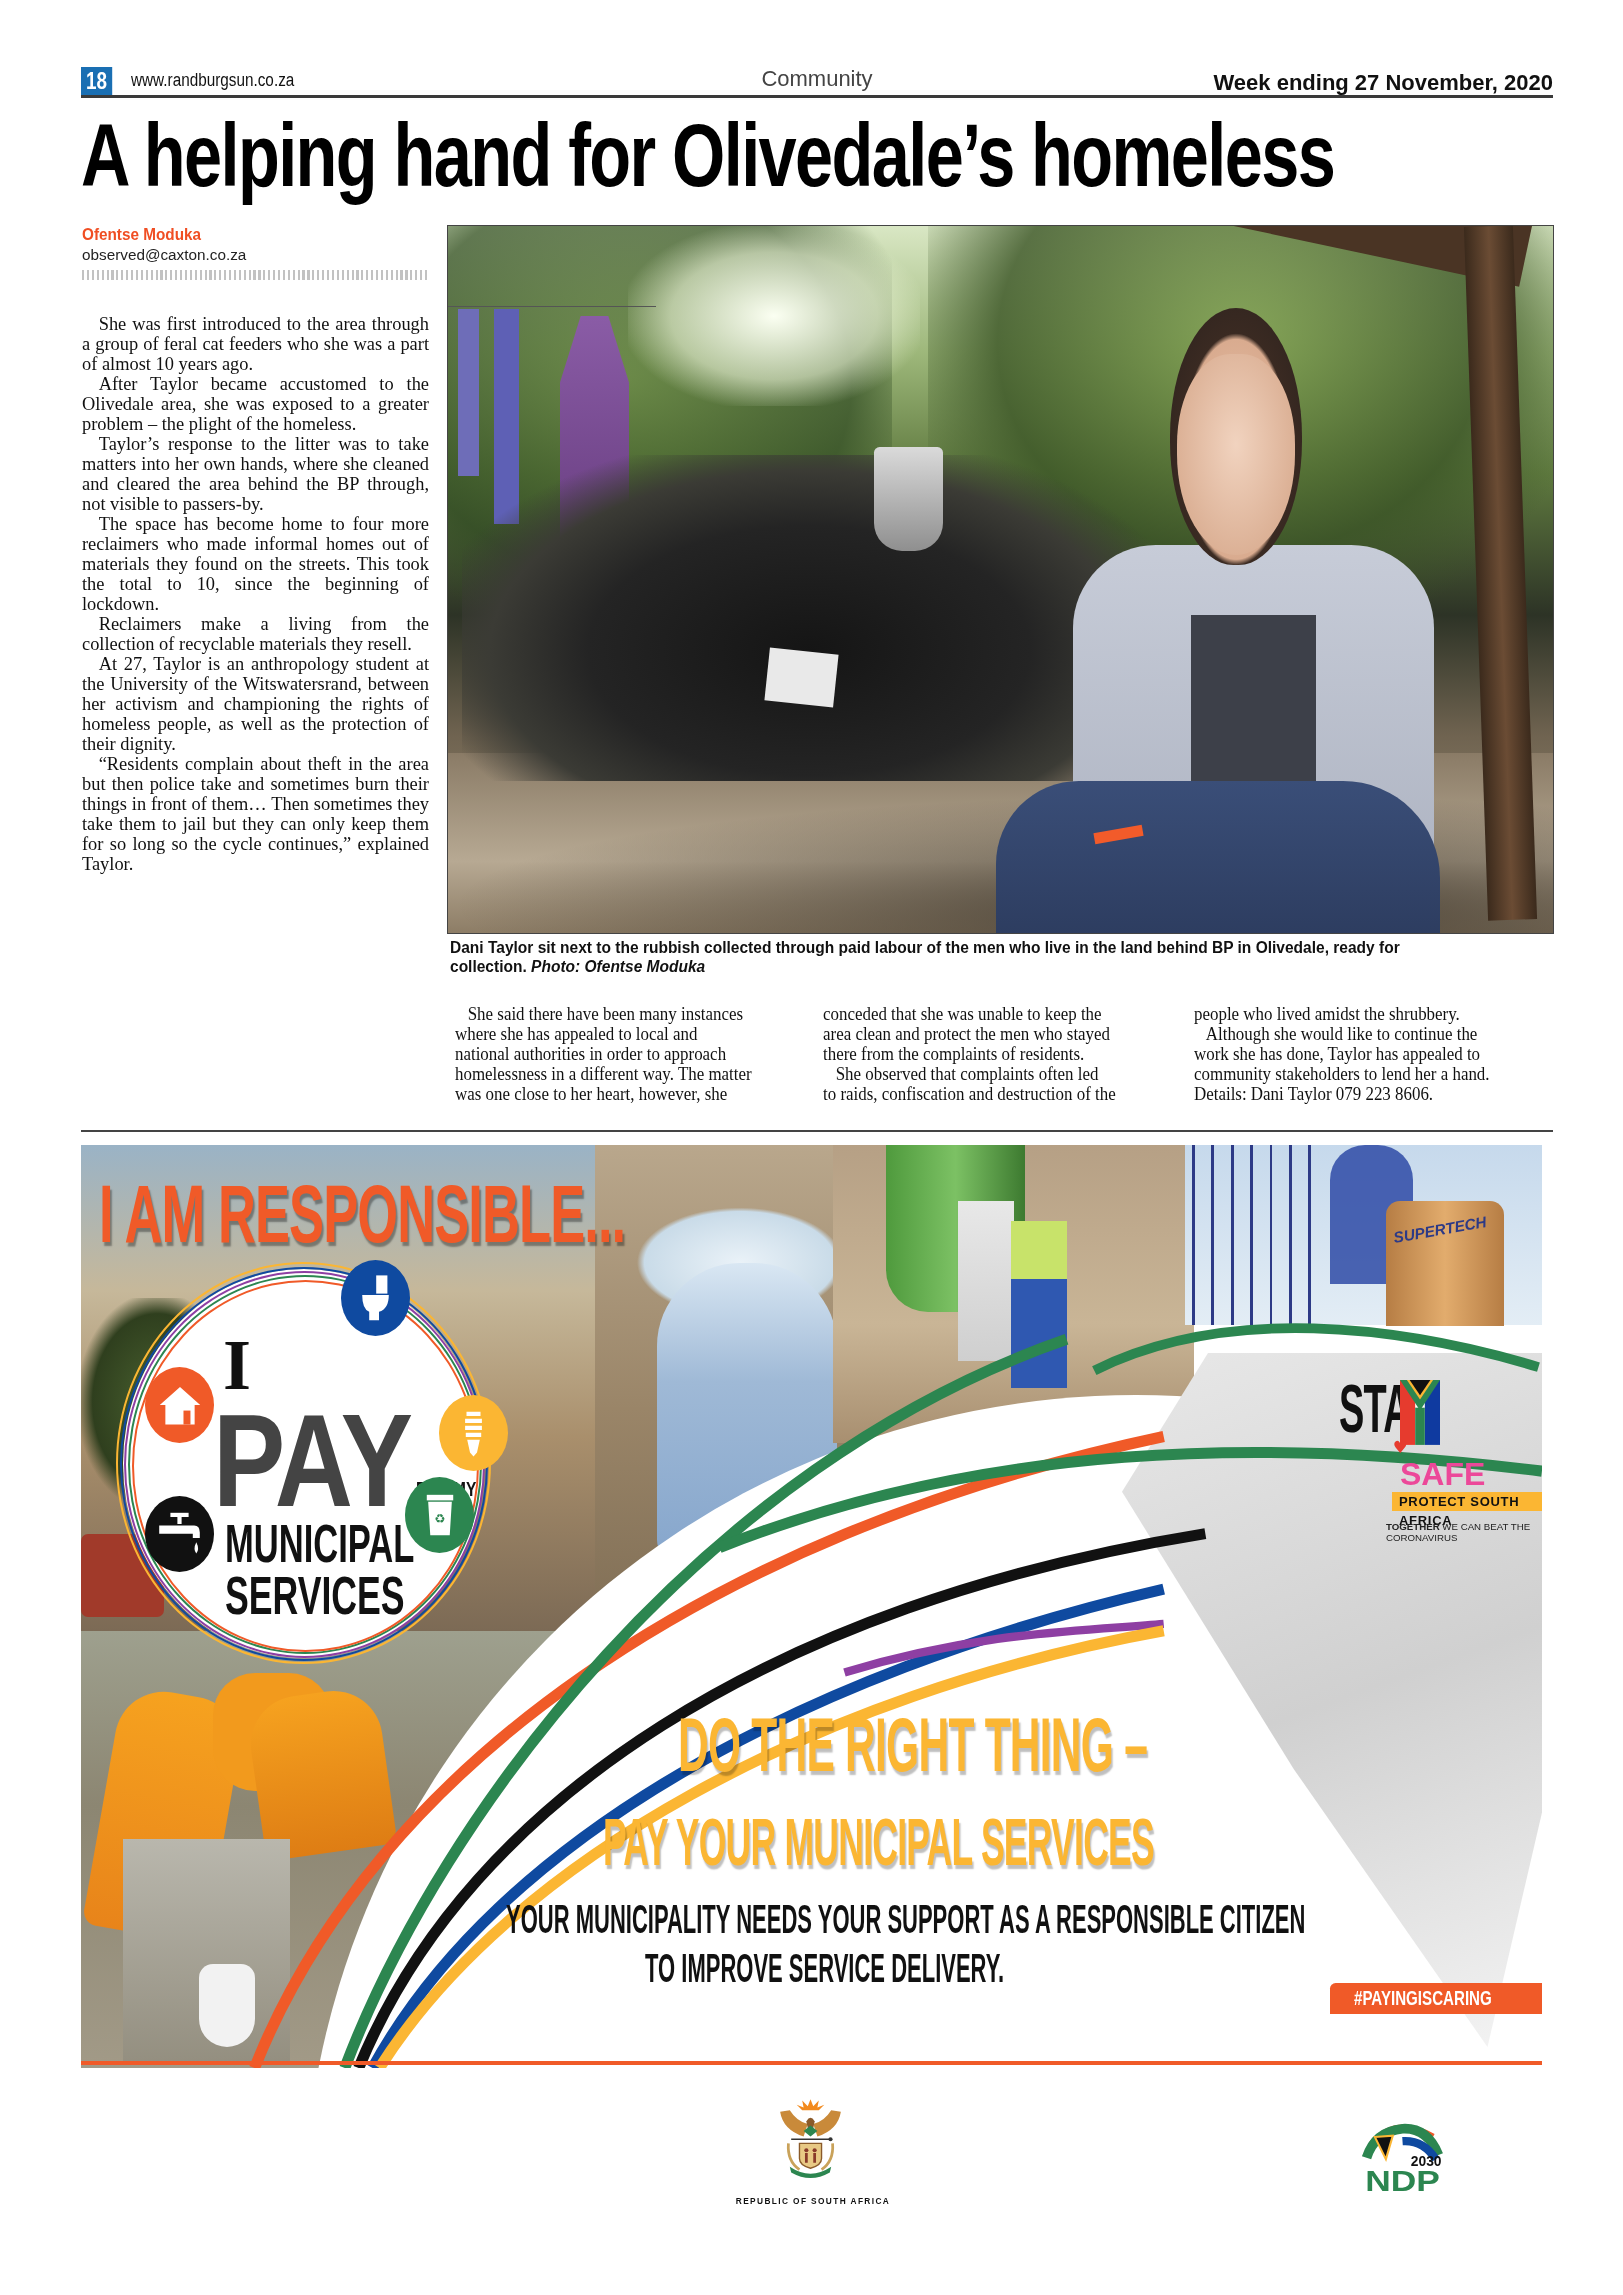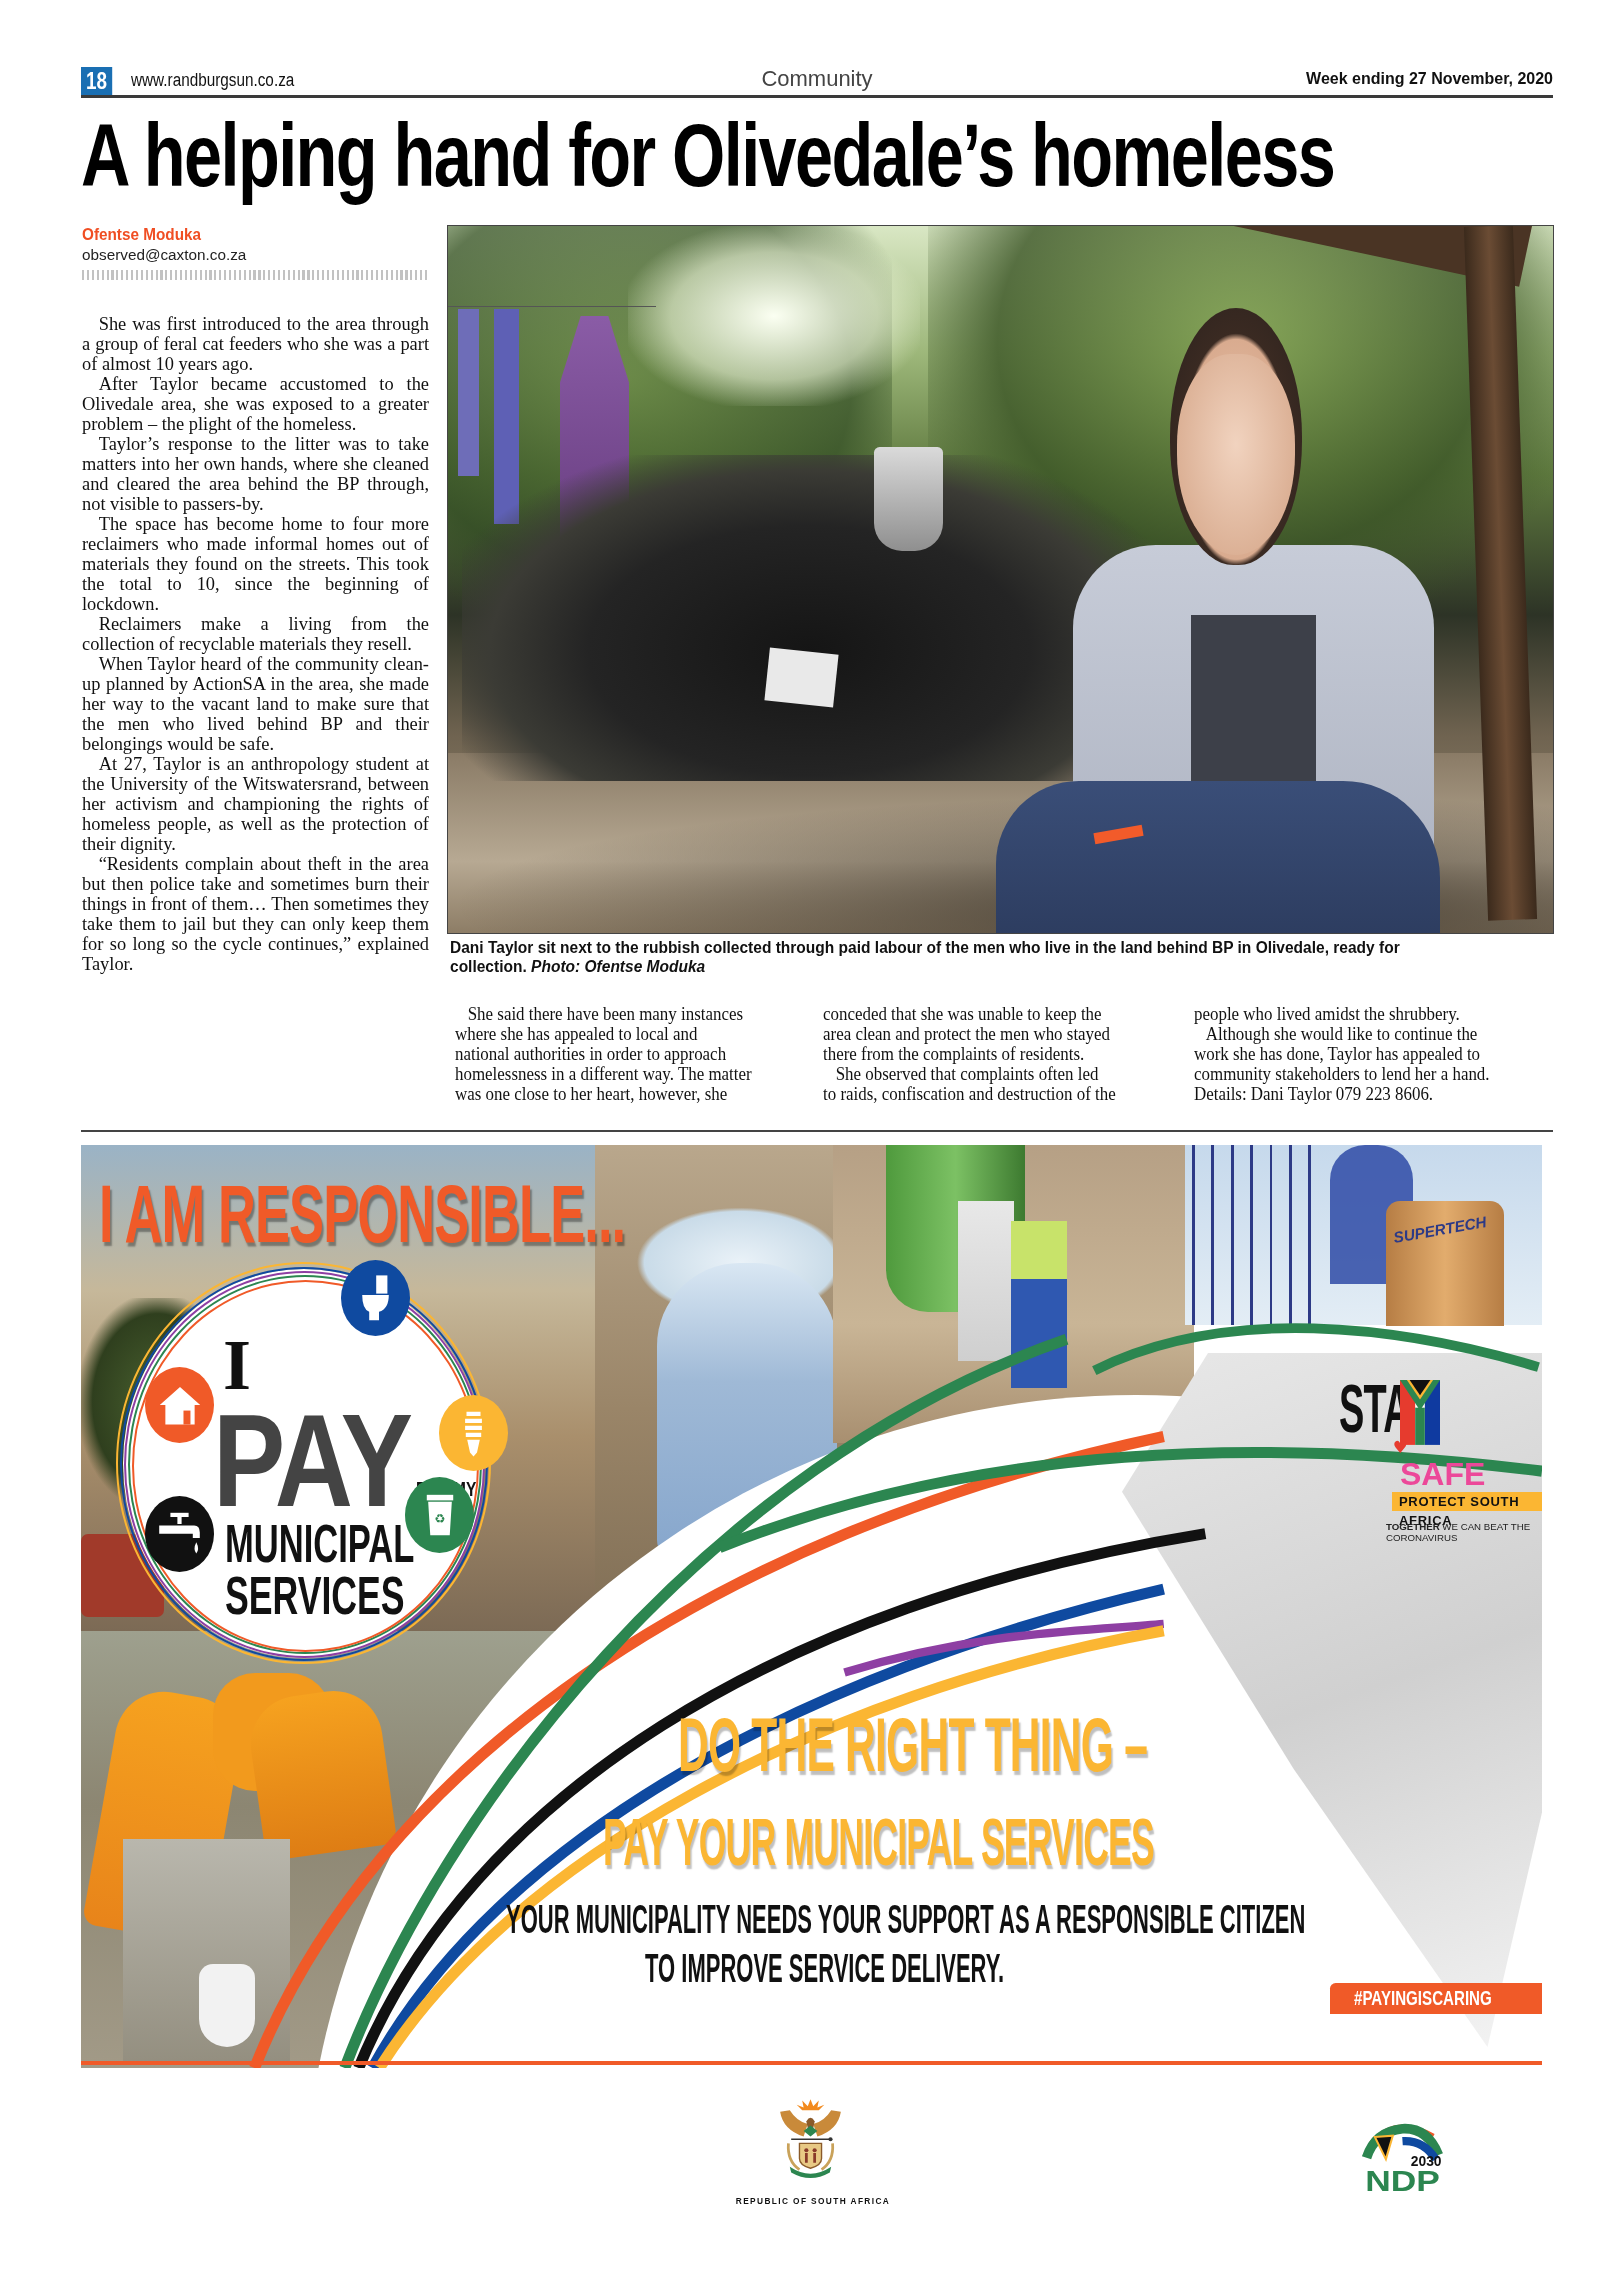--- a/index.html
+++ b/index.html
@@ -4,21 +4,21 @@
 <style>
   html, body { margin:0; padding:0; background:#ffffff; }
   body { width:1624px; height:2295px; position:relative; overflow:hidden; font-family:"Liberation Serif", serif; color:#111; }
 
   
   .hdr { position:absolute; left:81px; top:66px; width:1472px; height:29px; }
   .pg-num { position:absolute; left:0; top:1.4px; width:39px; height:28px; background:#1a6fb3; color:#fff;
             font-family:"Liberation Sans", sans-serif; font-weight:bold; font-size:23.6px; line-height:28px; text-align:center; transform:scaleX(0.8); transform-origin:left; }
   .site { position:absolute; left:50px; top:4.2px; font-family:"Liberation Sans", sans-serif; font-size:18px; color:#111; transform:scaleX(0.85); transform-origin:left; }
   .section { position:absolute; left:0; right:0; top:0; text-align:center; font-family:"Liberation Sans", sans-serif; font-size:22px; color:#444; font-weight:300; }
-  .date { position:absolute; right:0; top:4.2px; font-family:"Liberation Sans", sans-serif; font-weight:bold; font-size:16px; color:#111; }
+  .date { position:absolute; right:0; top:4.2px; font-family:"Liberation Sans", sans-serif; font-weight:bold; font-size:22px; color:#111; }
   .hdr-rule { position:absolute; left:81px; top:95px; width:1472px; height:2.8px; background:#3a3a3a; }
 
   
   .headline { position:absolute; left:81px; top:110px; width:1472px; height:90px; overflow:visible;
               font-family:"Liberation Sans", sans-serif; font-weight:bold; font-size:89px; line-height:90px; letter-spacing:-2.1px;
               color:#000; white-space:nowrap; transform:scaleX(0.77); transform-origin:left top; }
 
   
   .byline-name { position:absolute; left:82px; top:224px; font-family:"Liberation Sans", sans-serif; font-weight:bold;
                  font-size:17.4px; color:#f04e23; transform:scaleX(0.88); transform-origin:left; }
@@ -157,21 +157,20 @@
 <div class="byline-name">Ofentse Moduka</div>
 <div class="byline-email">observed@caxton.co.za</div>
 <div class="byline-rule"></div>
 
 <div class="col col1">
   <p class="indent">She was first introduced to the area through a group of feral cat feeders who she was a part of almost 10 years ago.</p>
   <p class="indent">After Taylor became accustomed to the Olivedale area, she was exposed to a greater problem – the plight of the homeless.</p>
   <p class="indent">Taylor’s response to the litter was to take matters into her own hands, where she cleaned and cleared the area behind the BP through, not visible to passers-by.</p>
   <p class="indent">The space has become home to four more reclaimers who made informal homes out of materials they found on the streets. This took the total to 10, since the beginning of lockdown.</p>
   <p class="indent">Reclaimers make a living from the collection of recyclable materials they resell.</p>
-  <p class="indent">When Taylor heard of the community clean-up planned by ActionSA in the area, she made her way to the vacant land to make sure that the men who lived behind BP and their belongings would be safe.</p>
   <p class="indent">At 27, Taylor is an anthropology student at the University of the Witswatersrand, between her activism and championing the rights of homeless people, as well as the protection of their dignity.</p>
   <p class="indent">“Residents complain about theft in the area but then police take and sometimes burn their things in front of them… Then sometimes they take them to jail but they can only keep them for so long so the cycle continues,” explained Taylor.</p>
 </div>
 
 <div class="photo">
   <div class="tree-l"></div>
   <div class="tree-r"></div>
   <div class="sky"></div>
   <div class="ground"></div>
   <div class="shadow"></div>

